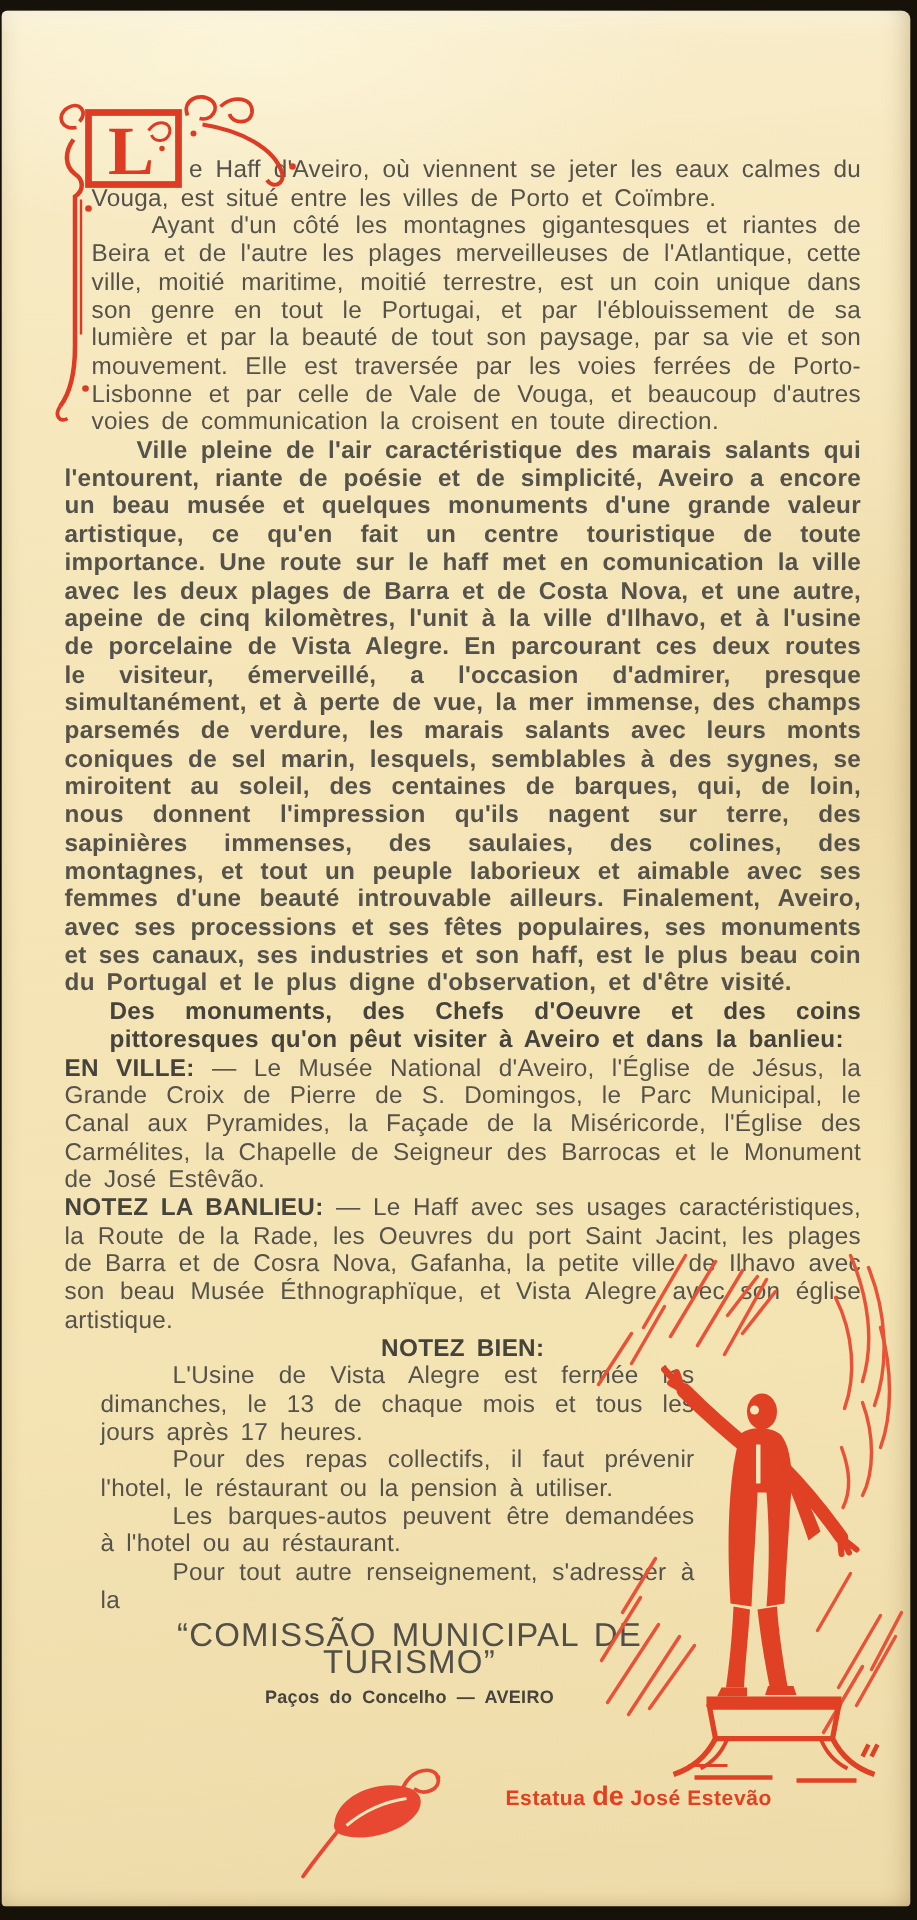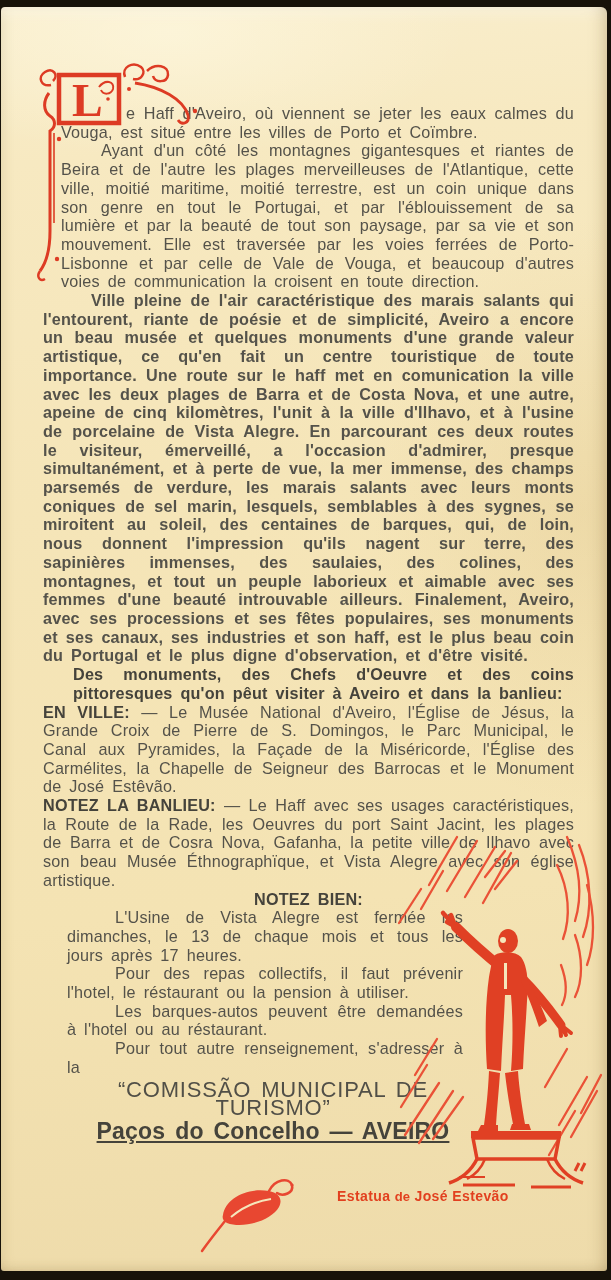--- a/index.html
+++ b/index.html
@@ -30,27 +30,27 @@
   .flourish-spacer{float:left;clear:left;width:18px;height:172px;}
   .p2{text-indent:40px;}
   .p3{text-indent:48px;font-weight:bold;}
   .monuments-heading{font-weight:bold;color:#45433b;padding-left:30px;margin-top:6px;margin-bottom:2px;}
   .place-label{font-weight:bold;color:#45433b;}
   .notes-heading{font-weight:bold;color:#45433b;text-align:center;margin:8px 0 6px;}
   .notes{margin-left:24px;width:396px;}
   .notes p{text-indent:48px;}
   .contact{margin-left:20px;margin-top:4px;width:420px;text-align:center;}
   .contact-name{font-size:22px;letter-spacing:.8px;color:#514f47;}
-  .contact-address{font-weight:bold;font-size:23px;margin-top:4px;color:#45433b;text-decoration:underline;}
+  .contact-address{font-weight:bold;font-size:12px;margin-top:4px;color:#45433b;}
   .ornament{position:absolute;left:34px;top:56px;width:171px;height:216px;}
   .statue{position:absolute;right:4px;top:818px;width:268px;height:400px;}
   .statue svg{display:block;}
   .statue-caption{position:absolute;left:2px;top:362px;color:#e2401f;white-space:nowrap;}
   .cap-lg{font-size:14px;font-weight:bold;letter-spacing:.4px;}
-  .cap-sm{font-size:13px;font-weight:bold;text-align:right;}
+  .cap-sm{font-size:18px;font-weight:bold;text-align:right;}
   .bird{position:absolute;left:194px;top:1156px;width:110px;height:95px;}
   svg{overflow:visible;}
 </style>
 </head>
 <body>
 
 <div class="paper">
 
   <div class="ornament">
     <svg width="171" height="216" viewBox="0 0 171 216" fill="none">

